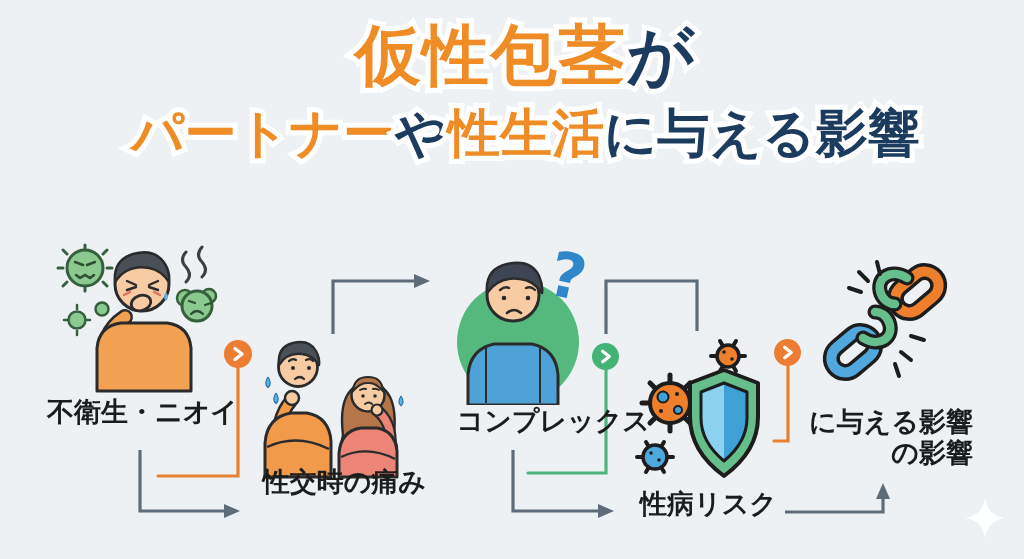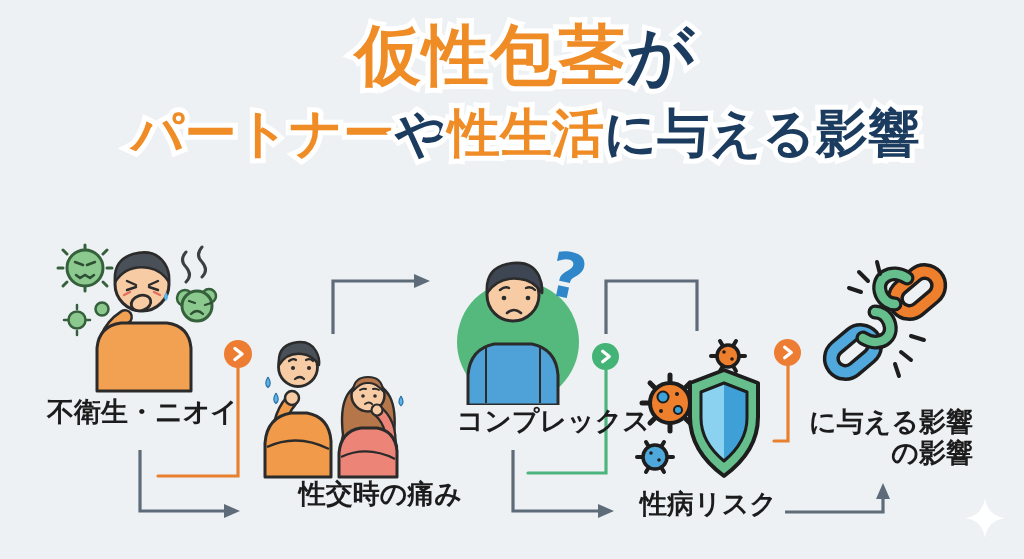--- a/index.html
+++ b/index.html
@@ -12,21 +12,21 @@
   .t2{font-size:52px;letter-spacing:0;margin-top:14px;}
   .seg{position:relative;display:inline-block;z-index:0;}
   .seg::before{content:attr(data-text);position:absolute;left:0;top:0;width:100%;
                -webkit-text-stroke:10px #ffffff;z-index:-1;}
   .c-orange{color:#ef8c26;}
   .c-navy{color:#1b3c5f;}
   
   .step-label{position:absolute;font-weight:700;font-size:27px;color:#1c1c1c;text-align:right;
               z-index:4;white-space:nowrap;line-height:1.15;}
   .lbl-1{left:38px;top:396px;width:200px;}
-  .lbl-2{left:248px;top:478px;width:178px;margin-left:36px;}
+  .lbl-2{left:248px;top:466px;width:178px;}
   .lbl-3{left:412px;top:405px;width:206px;margin-left:32px;}
   .lbl-4{left:612px;top:488px;width:165px;}
   .lbl-5{left:793px;top:406px;width:180px;}
   .lbl-5 span{display:block;}
   
   .ill{position:absolute;margin:0;padding:0;z-index:2;}
   .ill-1{left:45px;top:232px;}
   .ill-2{left:255px;top:305px;}
   .ill-3{left:440px;top:245px;}
   .ill-4{left:628px;top:330px;}

